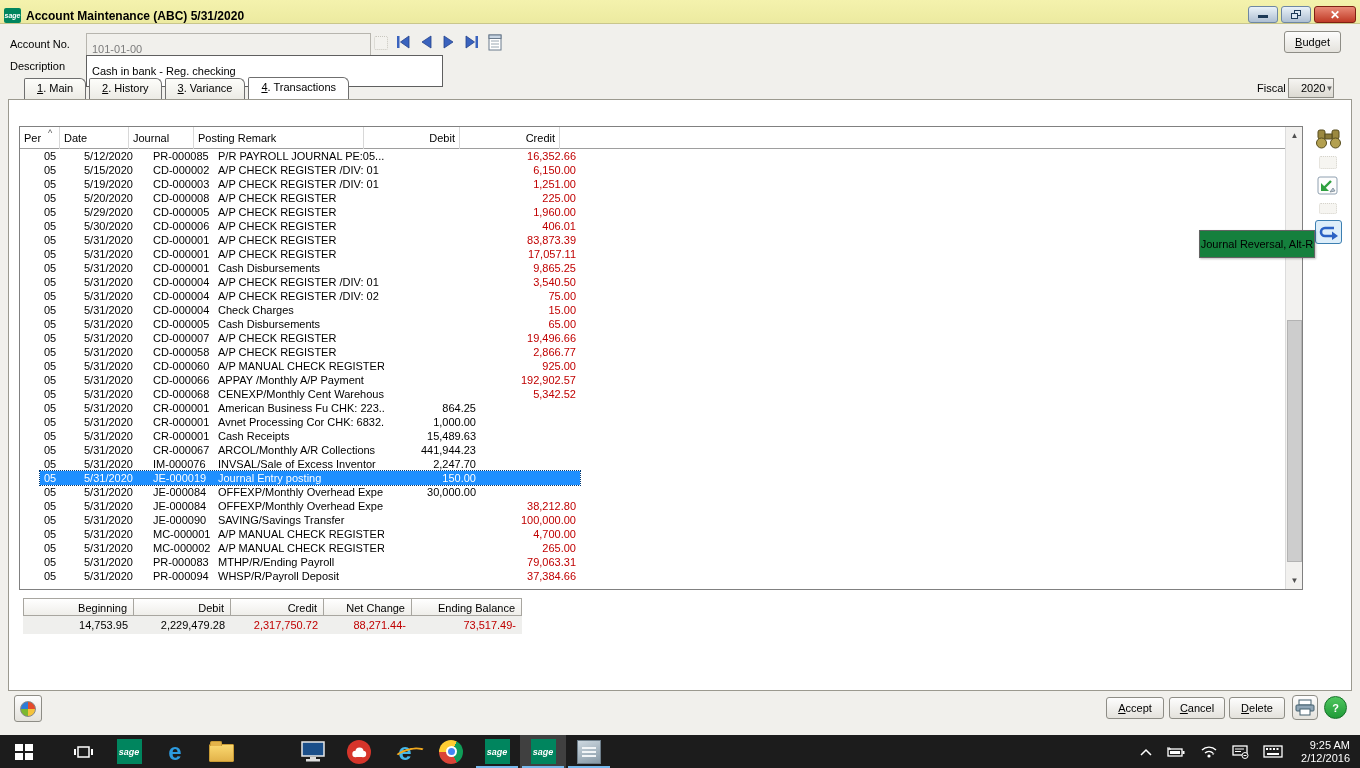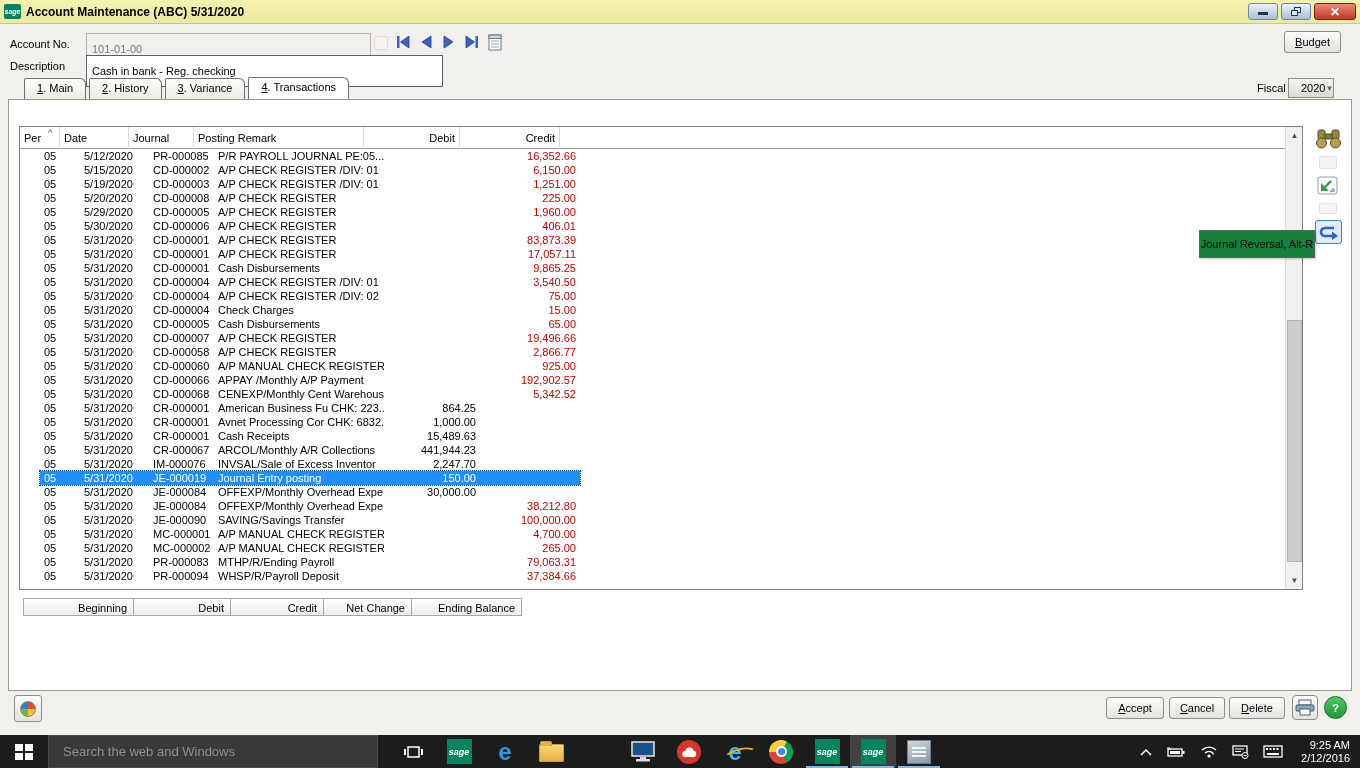--- a/index.html
+++ b/index.html
@@ -1,20 +1,20 @@
 <!DOCTYPE html>
 <html><head>
 <meta charset="utf-8">
 <style>
   * { margin:0; padding:0; box-sizing:border-box; }
   html,body { width:1360px; height:768px; overflow:hidden; }
   body { font-family:"Liberation Sans", sans-serif; font-size:11px; color:#000; background:#f1f0ec; position:relative; }
 
   
-  .titlebar { position:absolute; left:0; top:0; width:1360px; height:24px; background:linear-gradient(#f4f2ad,#eceaa0); border-bottom:1px solid #c9c68c; display:flex; align-items:center; padding:0 4px; }
+  .titlebar { position:absolute; left:0; top:0; width:1360px; height:24px; background:linear-gradient(#f4f2ad,#eceaa0); border-bottom:1px solid #c9c68c; display:flex; align-items:flex-end; padding:0 4px; }
   .sage-logo { width:17px; height:15px; background:#00855e; color:#fff; font-size:7px; font-weight:700; font-style:italic; display:flex; align-items:center; justify-content:center; border-radius:2px; margin-right:5px; }
   .title-text { font-size:12px; font-weight:600; }
   .winbtns { margin-left:auto; display:flex; gap:3px; }
   .winbtn { width:30px; height:17px; border-radius:3px; border:1px solid #6e87a3; background:linear-gradient(#eaf2f9,#aebfd2); display:flex; align-items:center; justify-content:center; font-size:10px; color:#1d3a57; }
   .winbtn.close { background:linear-gradient(#e98a77,#c03a25); border-color:#7e2012; color:#fff; font-weight:700; font-size:12px; width:42px; }
   .restore-glyph { position:relative; width:10px; height:9px; }
   .restore-glyph span { position:absolute; width:7px; height:6px; border:1px solid #1d3a57; background:#dbe7f2; }
   .restore-glyph span:first-child { right:0; top:0; }
   .restore-glyph span:last-child { left:0; bottom:0; }
 
@@ -486,20 +486,27 @@
   </div>
 
   <div class="summary">
     <div class="sumrow">
       <div class="sh w0">Beginning</div>
       <div class="sh w1">Debit</div>
       <div class="sh w2">Credit</div>
       <div class="sh w3">Net Change</div>
       <div class="sh w4">Ending Balance</div>
     </div>
+    <div class="sumrow">
+      <div class="sv w0">14,753.95</div>
+      <div class="sv w1">2,229,479.28</div>
+      <div class="sv w2 c-red">2,317,750.72</div>
+      <div class="sv w3 c-red">88,271.44-</div>
+      <div class="sv w4 c-red">73,517.49-</div>
+    </div>
   </div>
 </div>
 
 <div class="tooltip">Journal Reversal, Alt-R</div>
 
 <div class="footer">
   <button class="btn" id="launcher-btn">
       <span class="pie"></span>
     </button>
   <button class="btn" id="accept-btn">
@@ -528,23 +535,20 @@
 
 <div class="taskbar">
   <div class="start">
     <span class="winlogo">
         <span></span>
         <span></span>
         <span></span>
         <span></span>
       </span>
   </div>
-  <div class="searchbox">
-    <span>Search the web and Windows</span>
-  </div>
   <div class="tbtn" style="margin-left:12px;">
     <svg width="20" height="16">
         <rect x="5" y="3" width="11" height="10" fill="none" stroke="#fff" stroke-width="1.5"></rect>
         <rect x="1" y="5" width="2" height="6" fill="#fff"></rect>
         <rect x="18" y="5" width="2" height="6" fill="#fff"></rect>
       </svg>
   </div>
   <div class="tbtn">
       <span class="sage-tile">sage</span>
     </div>

